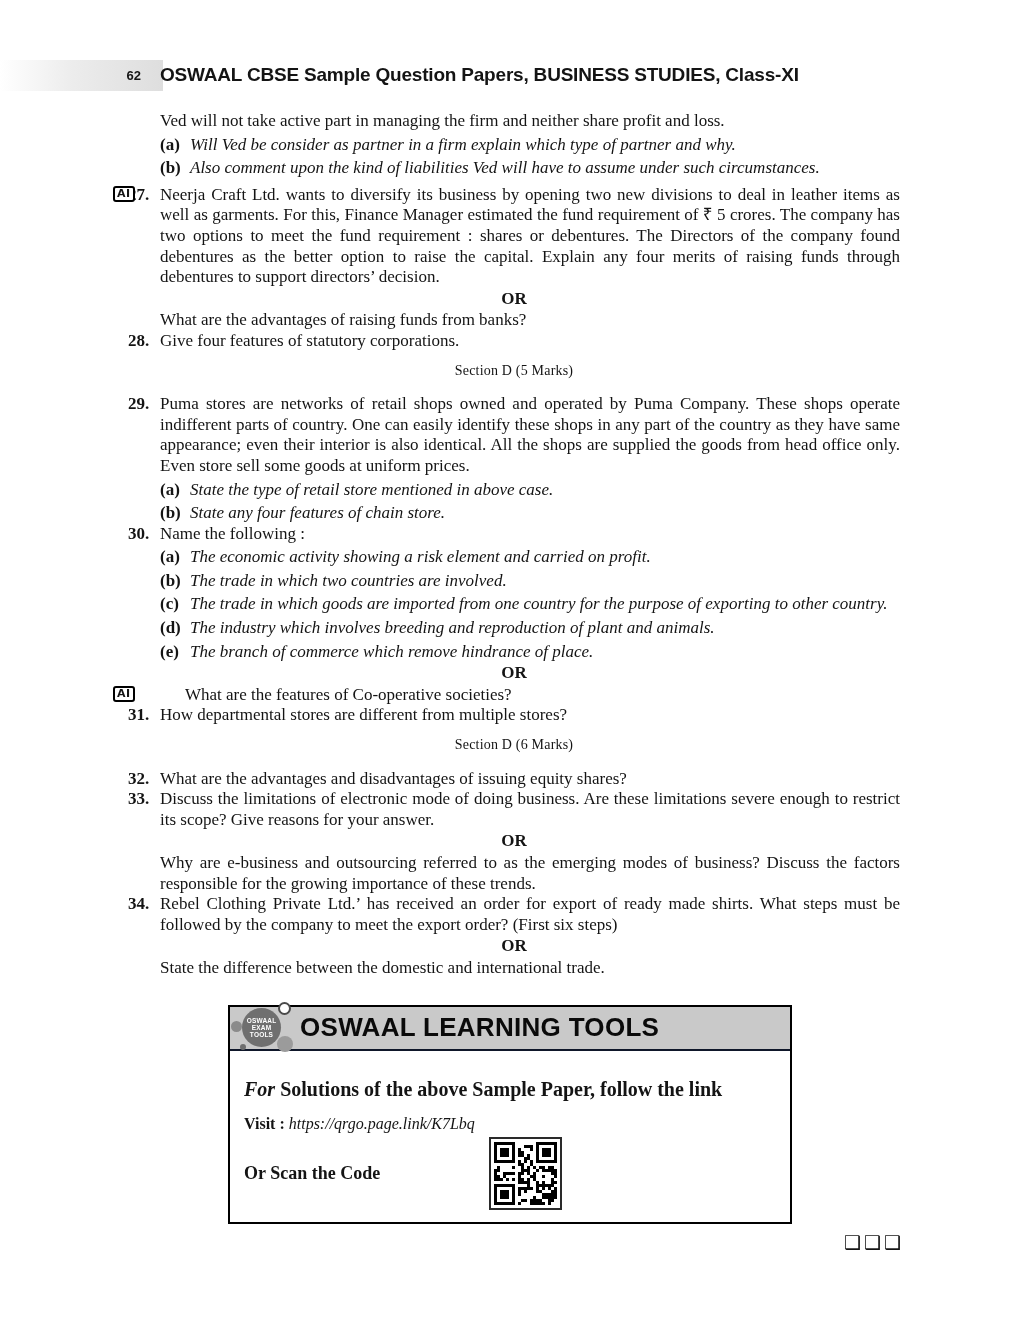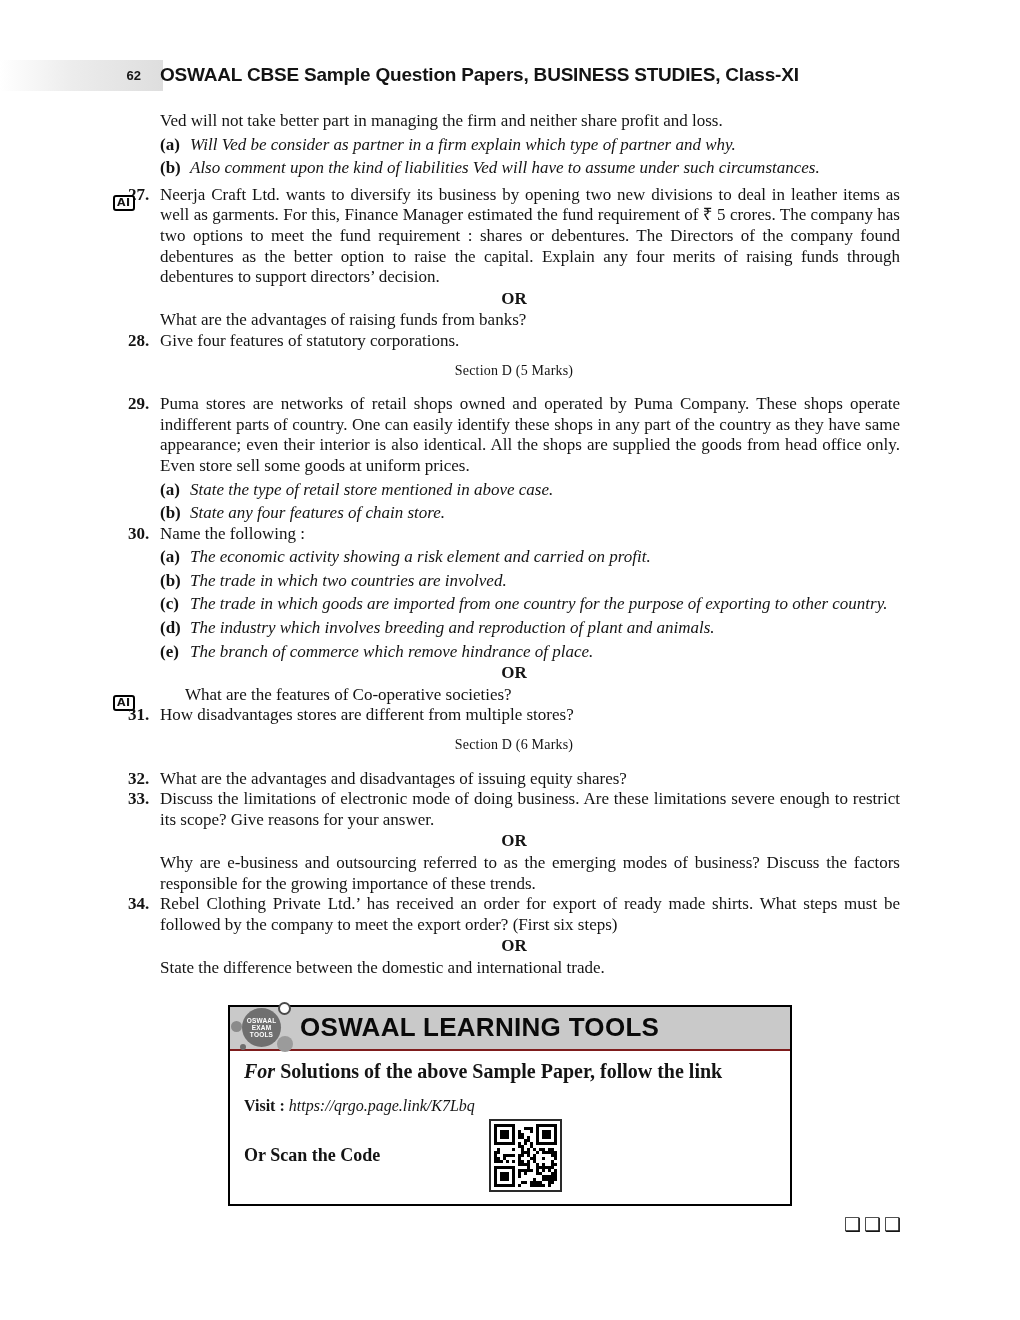--- a/index.html
+++ b/index.html
@@ -38,34 +38,34 @@
   .sub-row { display:flex; margin-top:3px; }
   .sub-label { width:30px; flex-shrink:0; font-weight:bold; }
   .sub-text { flex:1; text-align:justify;font-style:italic; }
   .or-line { text-align:center; font-weight:bold; margin:1px 0; }
   .section-heading {
     text-align:center; font-weight:normal; font-size:14px;
     margin:9px 0 13px 0; letter-spacing:0.2px;
   }
   .mt6 { margin-top:6px; }
   .ai-badge {
-    position:absolute; left:-15px; top:10px;
+    position:absolute; left:-15px; top:1px;
     border:2px solid #000; border-radius:3px; background:#fff;
     font-family:"DejaVu Sans", sans-serif; font-weight:bold;
     font-size:11px; line-height:12px; padding:0 2px; letter-spacing:0.5px;
   }
   .ai-alt-row { position:relative; }
   .ai-alt-text { margin-left:57px; }
 
   
   .lt-box {
     margin:26px 0 0 100px; width:564px; border:2px solid #000; background:#fff;
   }
   .lt-header {
-    height:44px; background:#c9c9c9; border-bottom:2px solid #7f1d1d;
+    height:44px; background:#c9c9c9; border-bottom:2px solid #0f172a;
     display:flex; align-items:center; padding-left:10px; position:relative;
   }
   .lt-logo { position:relative; width:48px; height:40px; flex-shrink:0; }
   .lt-logo-main {
     position:absolute; left:2px; top:0px; width:39px; height:39px; border-radius:50%;
     background:#6f6f6f; color:#fff; display:flex; flex-direction:column;
     align-items:center; justify-content:center;
     font-family:"Liberation Sans", sans-serif; font-weight:bold;
     font-size:6.5px; line-height:7px; letter-spacing:0.2px;
   }
@@ -75,21 +75,21 @@
     border-radius:50%; background:#9b9b9b; }
   .lt-logo-c3 { position:absolute; left:-9px; top:13px; width:11px; height:11px;
     border-radius:50%; background:#8b8b8b; }
   .lt-logo-c4 { position:absolute; left:0px; bottom:-2px; width:6px; height:6px;
     border-radius:50%; background:#6f6f6f; }
   .lt-title {
     font-family:"Liberation Sans", sans-serif; font-weight:900; font-size:26px;
     margin-left:12px; letter-spacing:0.3px; color:#0a0a0a;
   }
   .lt-body { padding:10px 14px 12px 14px; }
-  .lt-solutions { font-weight:bold; font-size:20px; }
+  .lt-solutions { font-weight:bold; font-size:20px;margin-top:18px; }
   .lt-solutions .ital { font-style:italic; }
   .lt-visit { margin-top:15px; font-size:16px; }
   .lt-visit .v-label { font-weight:bold; }
   .lt-visit .v-link { font-style:italic; }
   .lt-scan-row { display:flex; align-items:center; margin-top:2px;gap:33px; }
   .lt-scan-label { width:212px; font-weight:bold; font-size:18px; }
   .qr-wrap { border:2px solid #2a2a2a; background:#fff; padding:3px; line-height:0; }
 
   
   .end-marks {
@@ -102,21 +102,21 @@
 
 <div class="page-num-bar">
   <span>62</span>
 </div>
 <div class="running-title">
   <span>OSWAAL CBSE Sample Question Papers, </span><span class="xbold">BUSINESS STUDIES</span><span>, Class-XI</span>
 </div>
 
 <div class="content">
 
-  <div class="plain-indent">Ved will not take better part in managing the firm and neither share profit and loss.</div>
+  <div class="plain-indent">Ved will not take active part in managing the firm and neither share profit and loss.</div>
   <div class="subparts">
     <div class="sub-row">
       <span class="sub-label">(a)</span>
       <span class="sub-text">Will Ved be consider as partner in a firm explain which type of partner and why.</span>
     </div>
     <div class="sub-row">
       <span class="sub-label">(b)</span>
       <span class="sub-text">Also comment upon the kind of liabilities Ved will have to assume under such circumstances.</span>
     </div>
   </div>
@@ -178,21 +178,21 @@
     </div>
   </div>
   <div class="or-line">OR</div>
   <div class="ai-alt-row">
     <span class="ai-badge">AI</span>
     <div class="ai-alt-text">What are the features of Co-operative societies?</div>
   </div>
 
   <div class="q-row">
     <span class="q-num">31.</span>
-    <span class="q-text">How disadvantages stores are different from multiple stores?</span>
+    <span class="q-text">How departmental stores are different from multiple stores?</span>
   </div>
 
   <div class="section-heading">Section D (6 Marks)</div>
 
   <div class="q-row">
     <span class="q-num">32.</span>
     <span class="q-text">What are the advantages and disadvantages of issuing equity shares?</span>
   </div>
 
   <div class="q-row">

